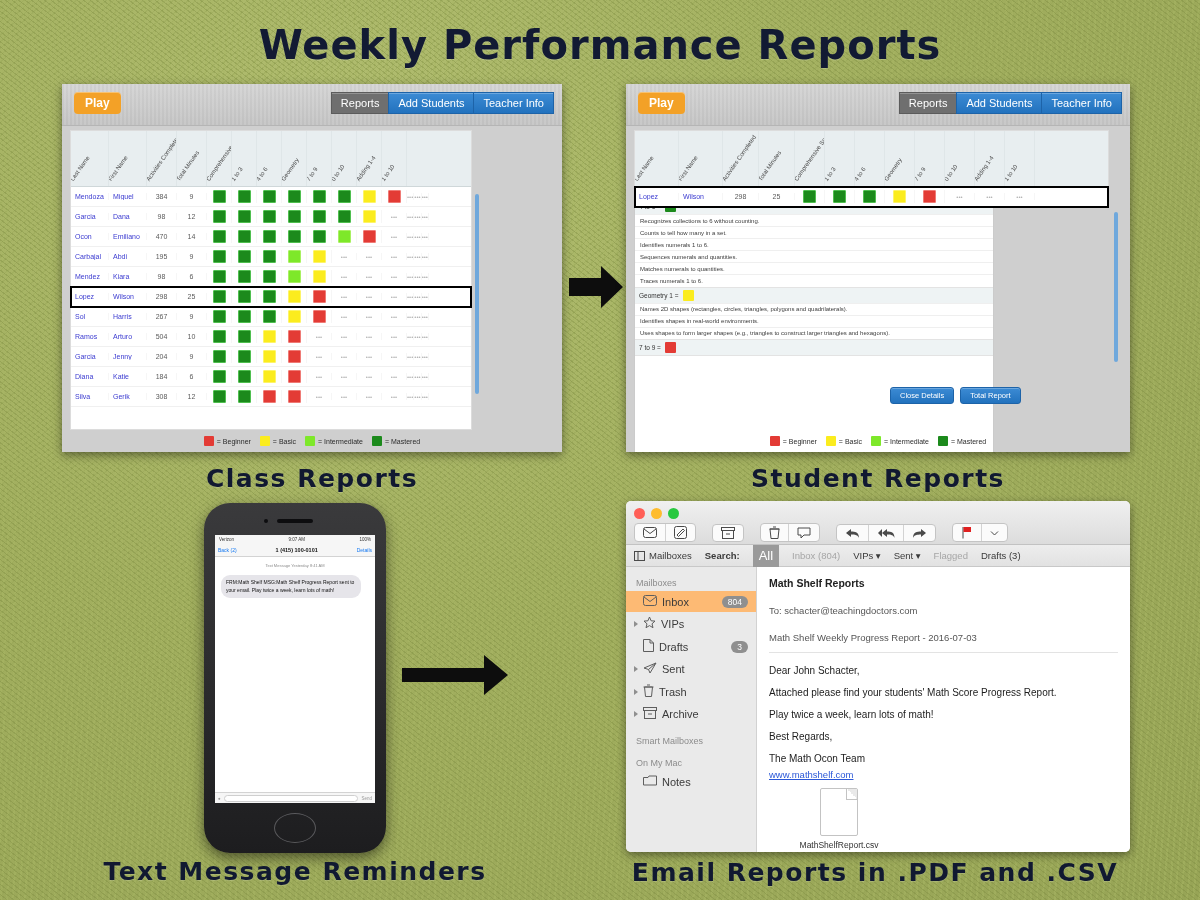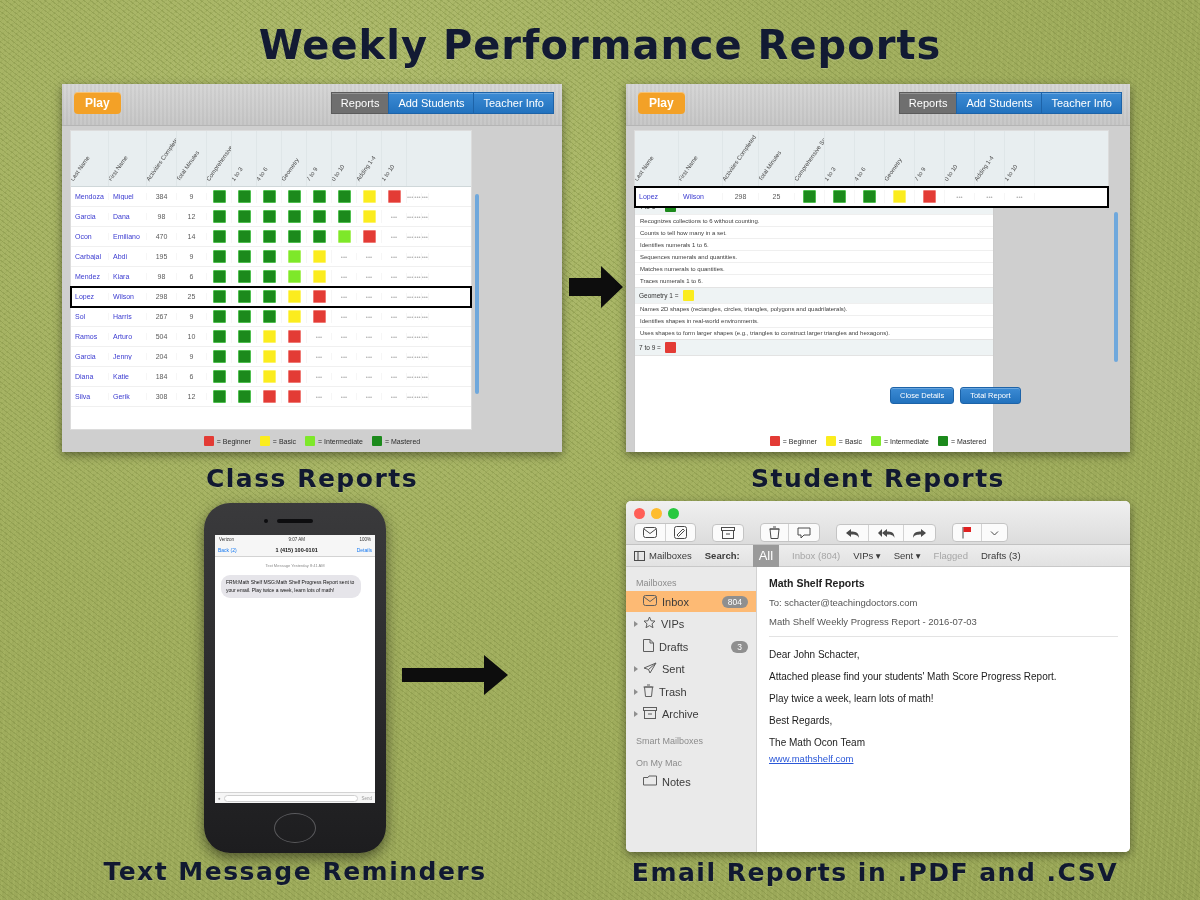--- a/index.html
+++ b/index.html
@@ -127,21 +127,21 @@
   .mail-body{ display:flex; height:100%; }
   .mail-side{ width:131px; background:#eaeaea; border-right:1px solid #d2d2d2; padding-top:8px; }
   .side-hdr{ font-size:9px; color:#8c8c8c; padding:3px 10px; }
   .side-item{ display:flex; align-items:center; gap:5px; padding:4px 8px; font-size:11px; color:#3b3b3b; }
   .side-item.active{ background:#fdba74; }
   .side-item .arrow-r{ width:0; height:0; border-left:4px solid #8f8f8f; border-top:3px solid transparent; border-bottom:3px solid transparent; }
   .side-item .spacer{ width:4px; }
   .badge{ margin-left:auto; background:#8f8f8f; color:#fff; font-size:8.5px; border-radius:8px; padding:1px 6px; }
   .mail-main{ flex:1; background:#fff; padding:10px 12px; }
   .m-from{ font-size:10.5px; font-weight:bold; color:#222; }
-  .m-to, .m-subj{ font-size:9.5px; color:#555; margin-top:8px; }
+  .m-to, .m-subj{ font-size:9.5px; color:#555; margin-top:16px; }
   .m-sep{ height:1px; background:#e3e3e3; margin:9px 0 12px 0; }
   .m-p{ font-size:10px; color:#1c1c1c; margin:0 0 11px 0; }
   .m-link{ font-size:9.5px; color:#2b58d8; text-decoration:underline; }
   .attachments{ display:flex; gap:48px; margin-top:6px; padding-left:26px; }
   .att{ width:88px; text-align:center; font-size:8.5px; color:#333; }
   .att .doc{ width:38px; height:48px; margin:0 auto 4px auto; background:#fff;
     border:1px solid #c3c3c3; border-radius:2px; position:relative; overflow:hidden; }
   .att .doc .fold{ position:absolute; top:0; right:0; width:11px; height:11px;
     background:linear-gradient(225deg,#e9e9e9 50%, #fff 50%); border-left:1px solid #c3c3c3; border-bottom:1px solid #c3c3c3; }
   .att .doc .pic{ position:absolute; left:4px; top:9px; right:4px; height:20px;
@@ -870,17 +870,23 @@
       </div>
       <div class="m-subj">Math Shelf Weekly Progress Report - 2016-07-03</div>
       <div class="m-sep"></div>
       <p class="m-p">Dear John Schacter,</p>
       <p class="m-p">Attached please find your students' Math Score Progress Report.</p>
       <p class="m-p">Play twice a week, learn lots of math!</p>
       <p class="m-p">Best Regards,</p>
       <p class="m-p" style="margin-bottom:0;">The Math Ocon Team</p>
       <a class="m-link">www.mathshelf.com</a>
       <div class="attachments" id="mail-atts">
+          <div class="att">
+            <div class="doc">
+              <div class="fold"></div>
+            </div>
+            <div>MathShelfReport.csv</div>
+          </div>
         </div>
     </div>
   </div>
 </div>
 <div class="caption" style="left:615px; top:858px; width:520px;">Email Reports in .PDF and .CSV</div>
 
 </body></html>

